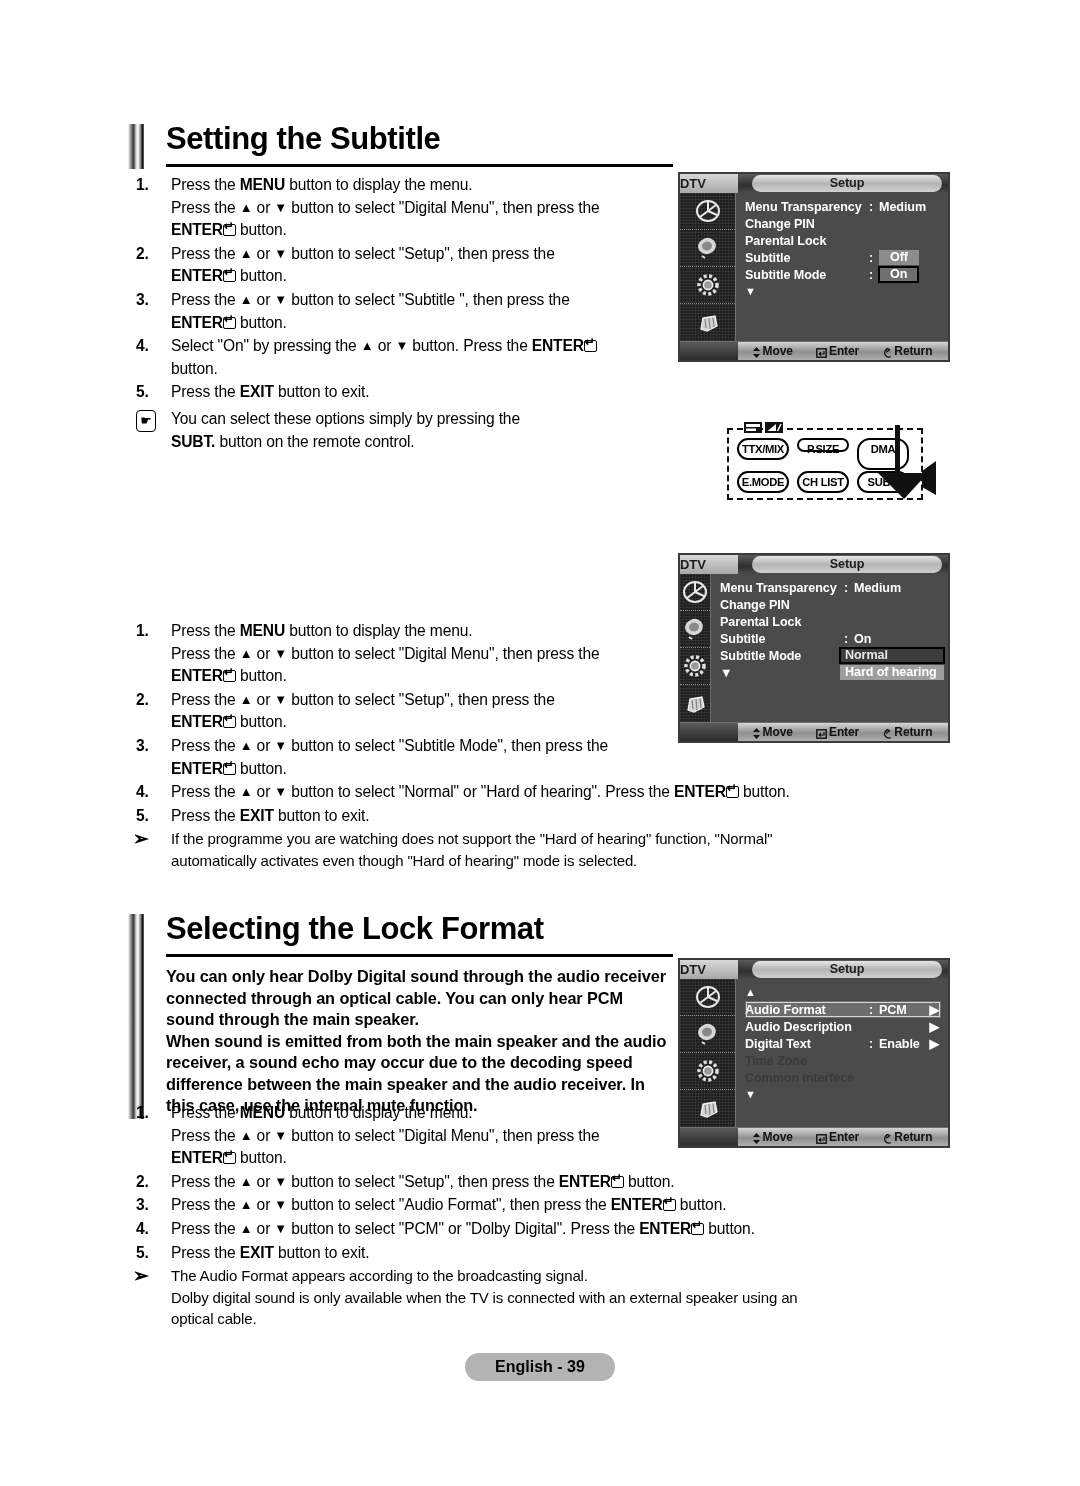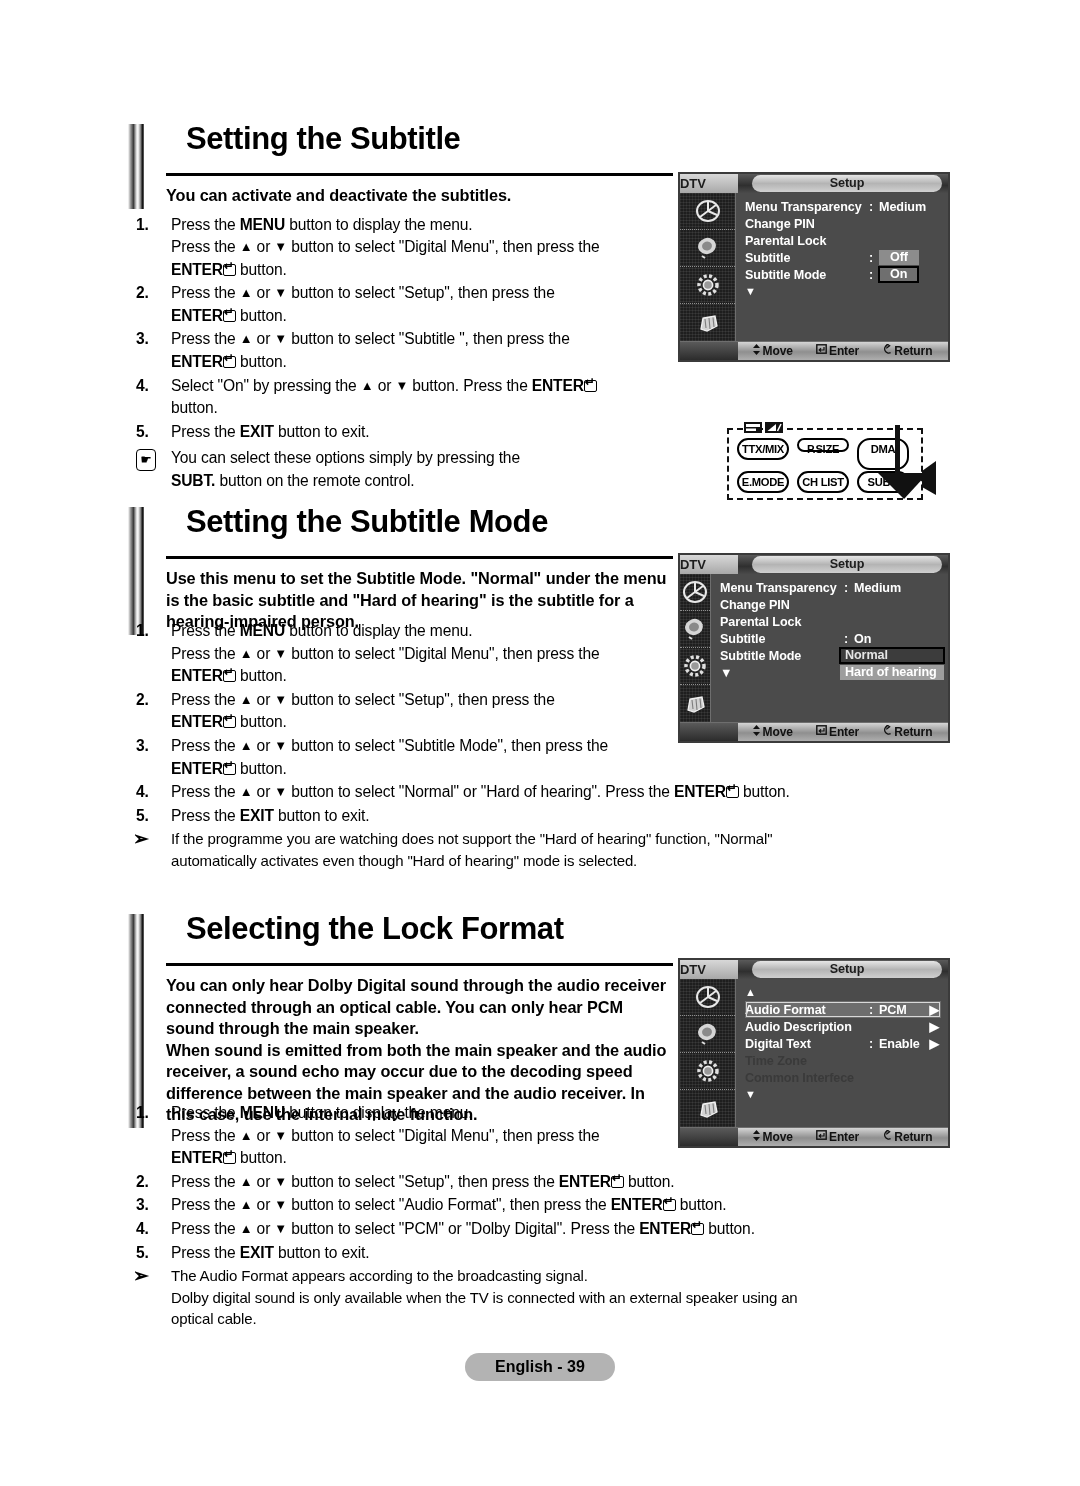--- a/index.html
+++ b/index.html
@@ -15,21 +15,21 @@
   
   .section { position: absolute; }
   .headwrap { position: relative; padding-left: 38px; }
   .bar {
     position: absolute; left: 0; top: 2px;
     width: 16px; height: 100%;
     background: linear-gradient(90deg,#ffffff 0%,#9a9a9a 16%,#3a3a3a 34%,#d8d8d8 52%,#ffffff 62%,#8e8e8e 78%,#111 90%,#6a6a6a 100%);
   }
   h1.heading {
     font-size: 31px; font-weight: bold; letter-spacing: -0.4px;
-    line-height: 34px; padding-bottom: 16px; margin-left: 20px;
+    line-height: 34px; padding-bottom: 7px;
   }
   .rule { height: 3px; background: #000; margin-top: 1px; }
 
   .lead {
     font-size: 16.3px; font-weight: bold; line-height: 21.5px;
     padding-top: 9px; letter-spacing: -0.1px;
   }
 
   
   ol.steps { list-style: none; margin-top: 7px; }
@@ -145,21 +145,21 @@
   }
   .osd-foot .ftnotch {
     position:absolute; left:0; top:0; width:58px; height:100%;
     background: linear-gradient(180deg,#5a5a5a,#2c2c2c);
   }
   .osd-foot .ftitems {
     position: absolute; left: 60px; right: 4px; top: 0; height: 100%;
     display: flex; align-items: center; justify-content: space-around;
     color: #111; font-size: 12px; font-weight: bold;
   }
-  .ftitems span { display:inline-flex; align-items:flex-start; gap:2px; }
+  .ftitems span { display:inline-flex; align-items:flex-end; gap:2px; }
 
   
   .remote {
     position: absolute;
     border: 2.5px dashed #111;
     background: #fff;
   }
   .rbtn {
     position: absolute;
     border: 2.4px solid #000; border-radius: 13px;
@@ -180,21 +180,20 @@
 </head>
 <body>
 
 <div class="page">
 
   <div class="section" style="left:128px; top:122px; width:545px;">
     <div class="headwrap">
       <div class="bar"></div>
       <h1 class="heading">Setting the Subtitle</h1>
       <div class="rule"></div>
-      <div class="lead">You can activate and deactivate the subtitles.</div>
     </div>
     <ol class="steps">
       <li>
         <span class="num">1.</span>
         <span>Press the <b>MENU</b> button to display the menu.<br>Press the <span class="tri">▲</span> or <span class="tri">▼</span> button to select "Digital Menu", then press the<br><span class="ent">ENTER</span><span class="entglyph"></span> button.</span>
       </li>
       <li>
         <span class="num">2.</span>
         <span>Press the <span class="tri">▲</span> or <span class="tri">▼</span> button to select "Setup", then press the<br><span class="ent">ENTER</span><span class="entglyph"></span> button.</span>
       </li>
@@ -326,28 +325,20 @@
     <div class="rbtn" style="left:128px;top:41px; width:52px; height:22px; line-height:19px;">
         <span>SUBT.</span>
       </div>
   </div>
   <svg style="position:absolute; left:874px; top:425px;" width="70" height="80" viewBox="0 0 70 80">
     <rect x="21" y="0" width="5" height="48" fill="#111"></rect>
     <path d="M4 48 L54 48 L30 74 Z" fill="#111"></path>
     <path d="M48 46 L62 36 L62 70 L48 62 Z" fill="#111"></path>
   </svg>
 
-  <div class="section" style="left:128px; top:505px; width:545px;">
-    <div class="headwrap">
-      <div class="bar"></div>
-      <h1 class="heading">Setting the Subtitle Mode</h1>
-      <div class="rule"></div>
-      <div class="lead">Use this menu to set the Subtitle Mode. "Normal" under the menu is the basic subtitle and "Hard of hearing" is the subtitle for a hearing-impaired person.</div>
-    </div>
-  </div>
   <div class="section" style="left:128px; top:620px; width:800px;">
     <ol class="steps" style="margin-top:0;">
       <li>
         <span class="num">1.</span>
         <span>Press the <b>MENU</b> button to display the menu.<br>Press the <span class="tri">▲</span> or <span class="tri">▼</span> button to select "Digital Menu", then press the<br><span class="ent">ENTER</span><span class="entglyph"></span> button.</span>
       </li>
       <li>
         <span class="num">2.</span>
         <span>Press the <span class="tri">▲</span> or <span class="tri">▼</span> button to select "Setup", then press the<br><span class="ent">ENTER</span><span class="entglyph"></span> button.</span>
       </li>

